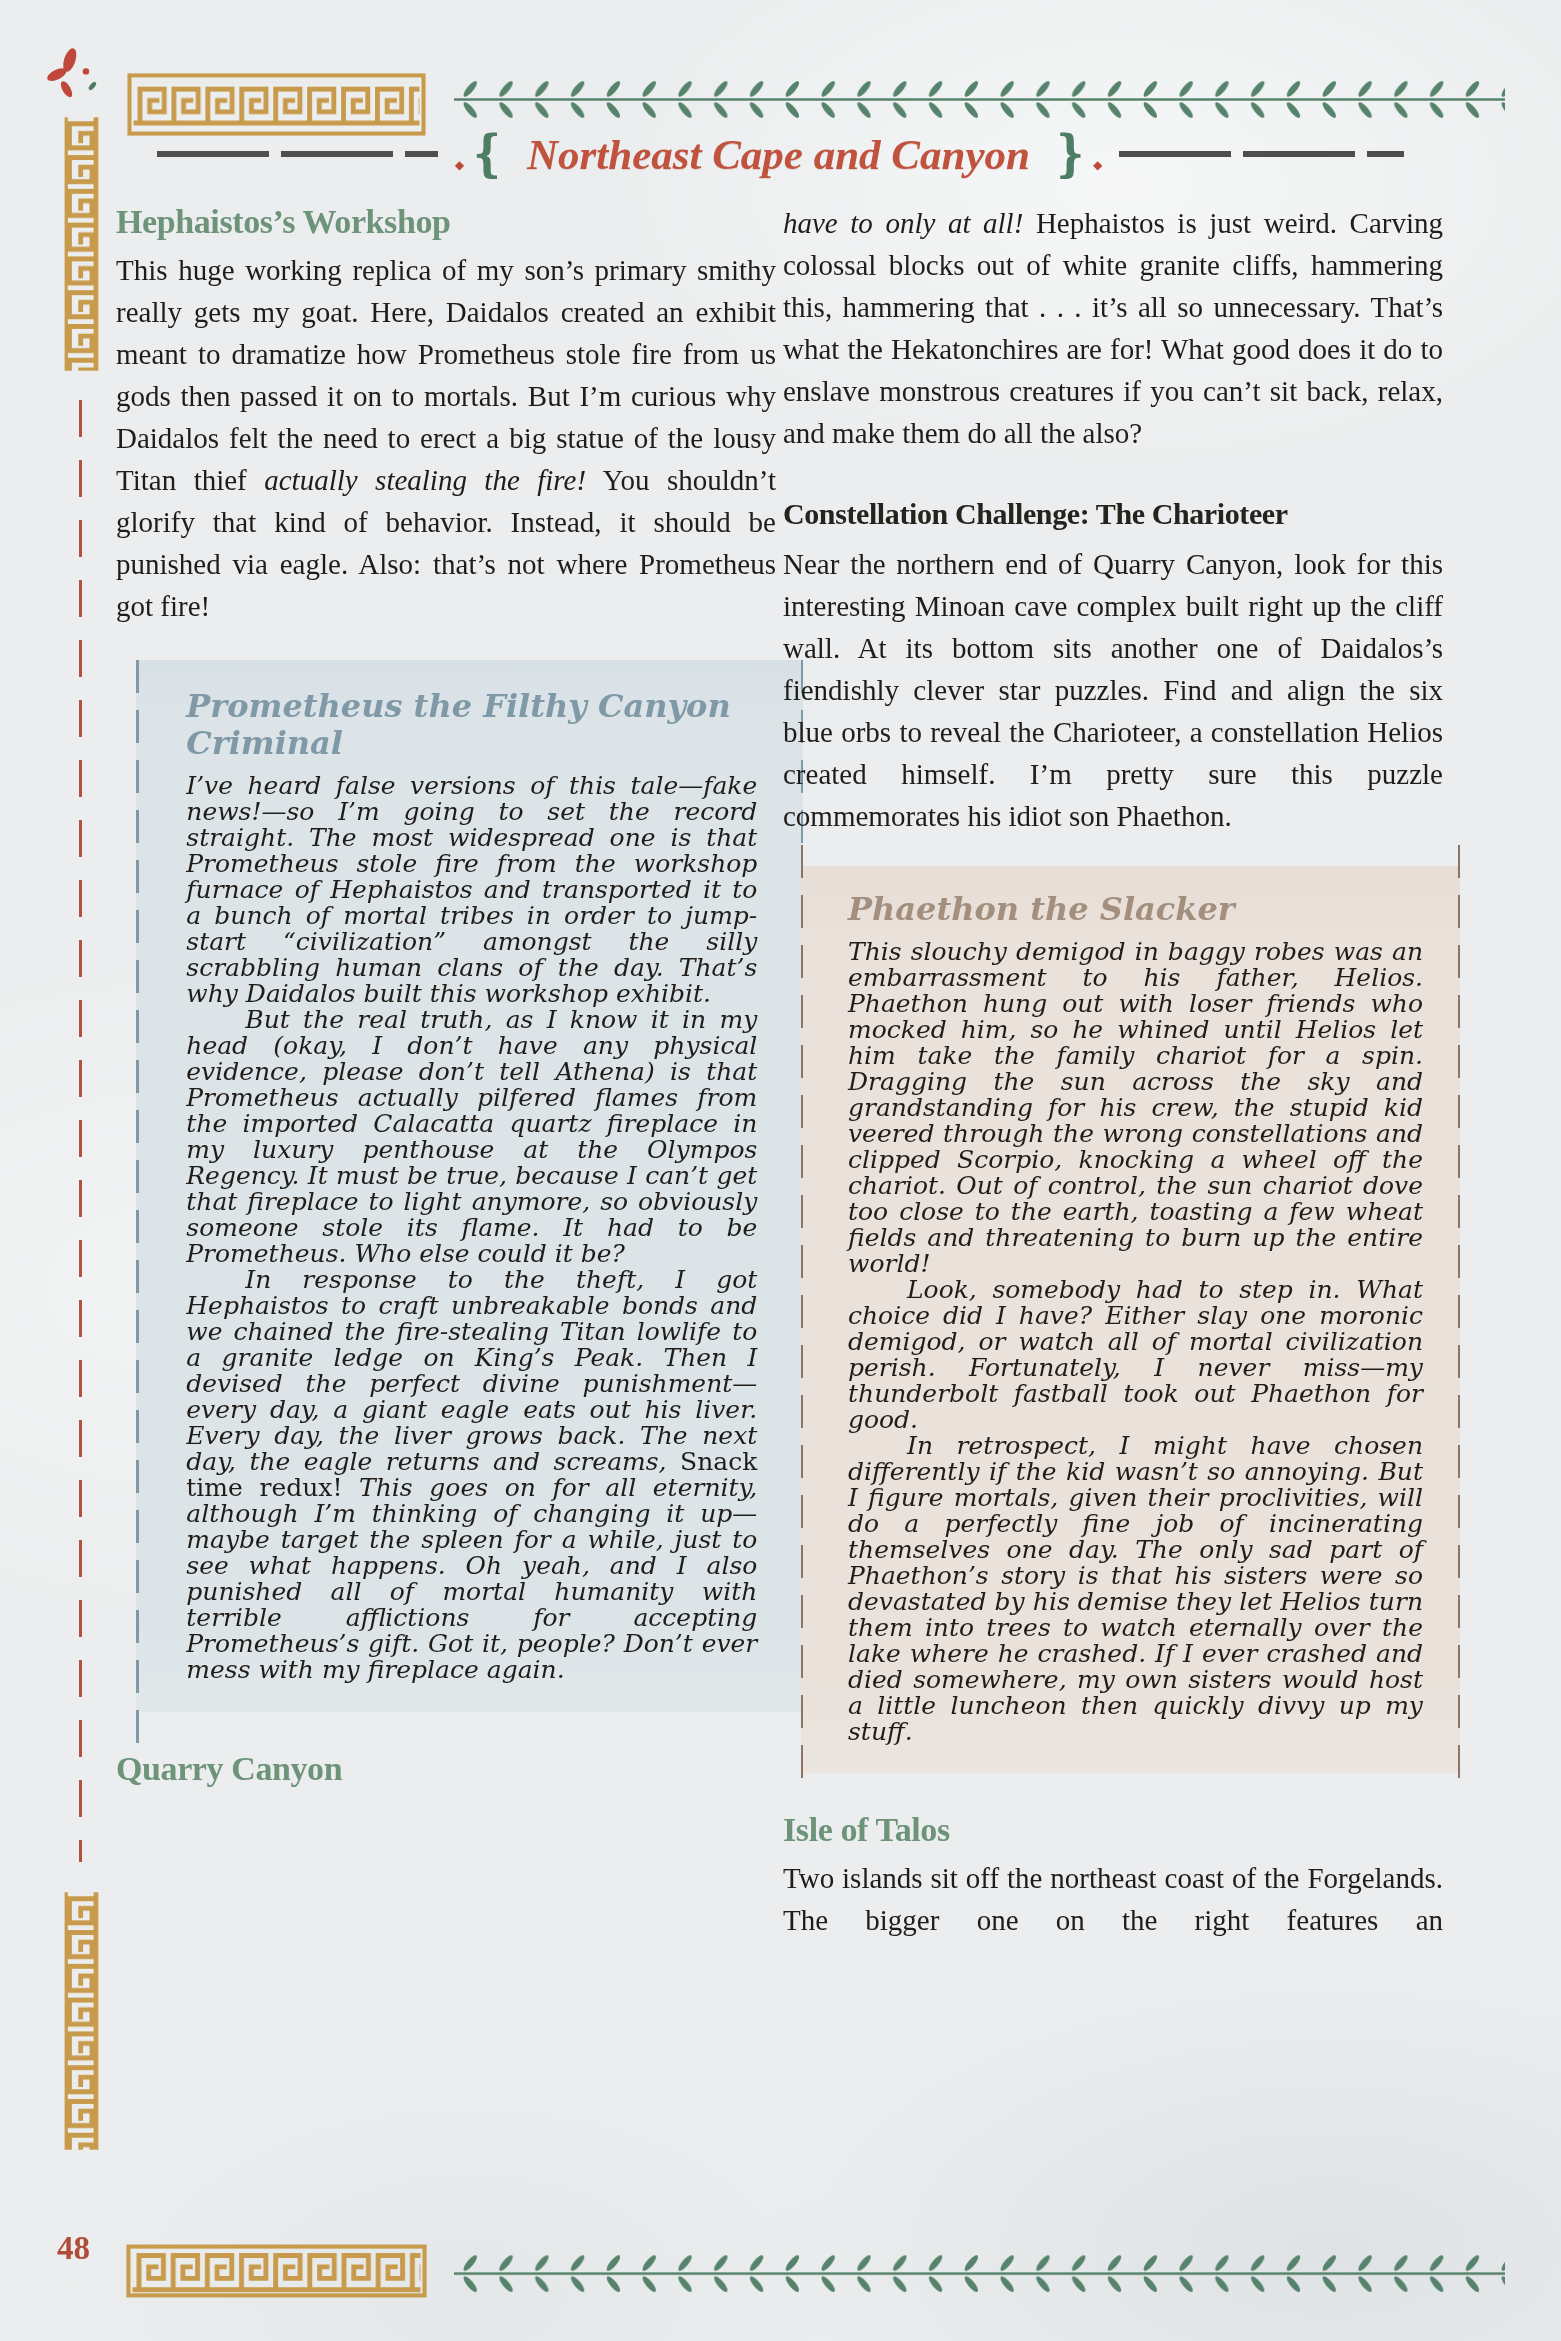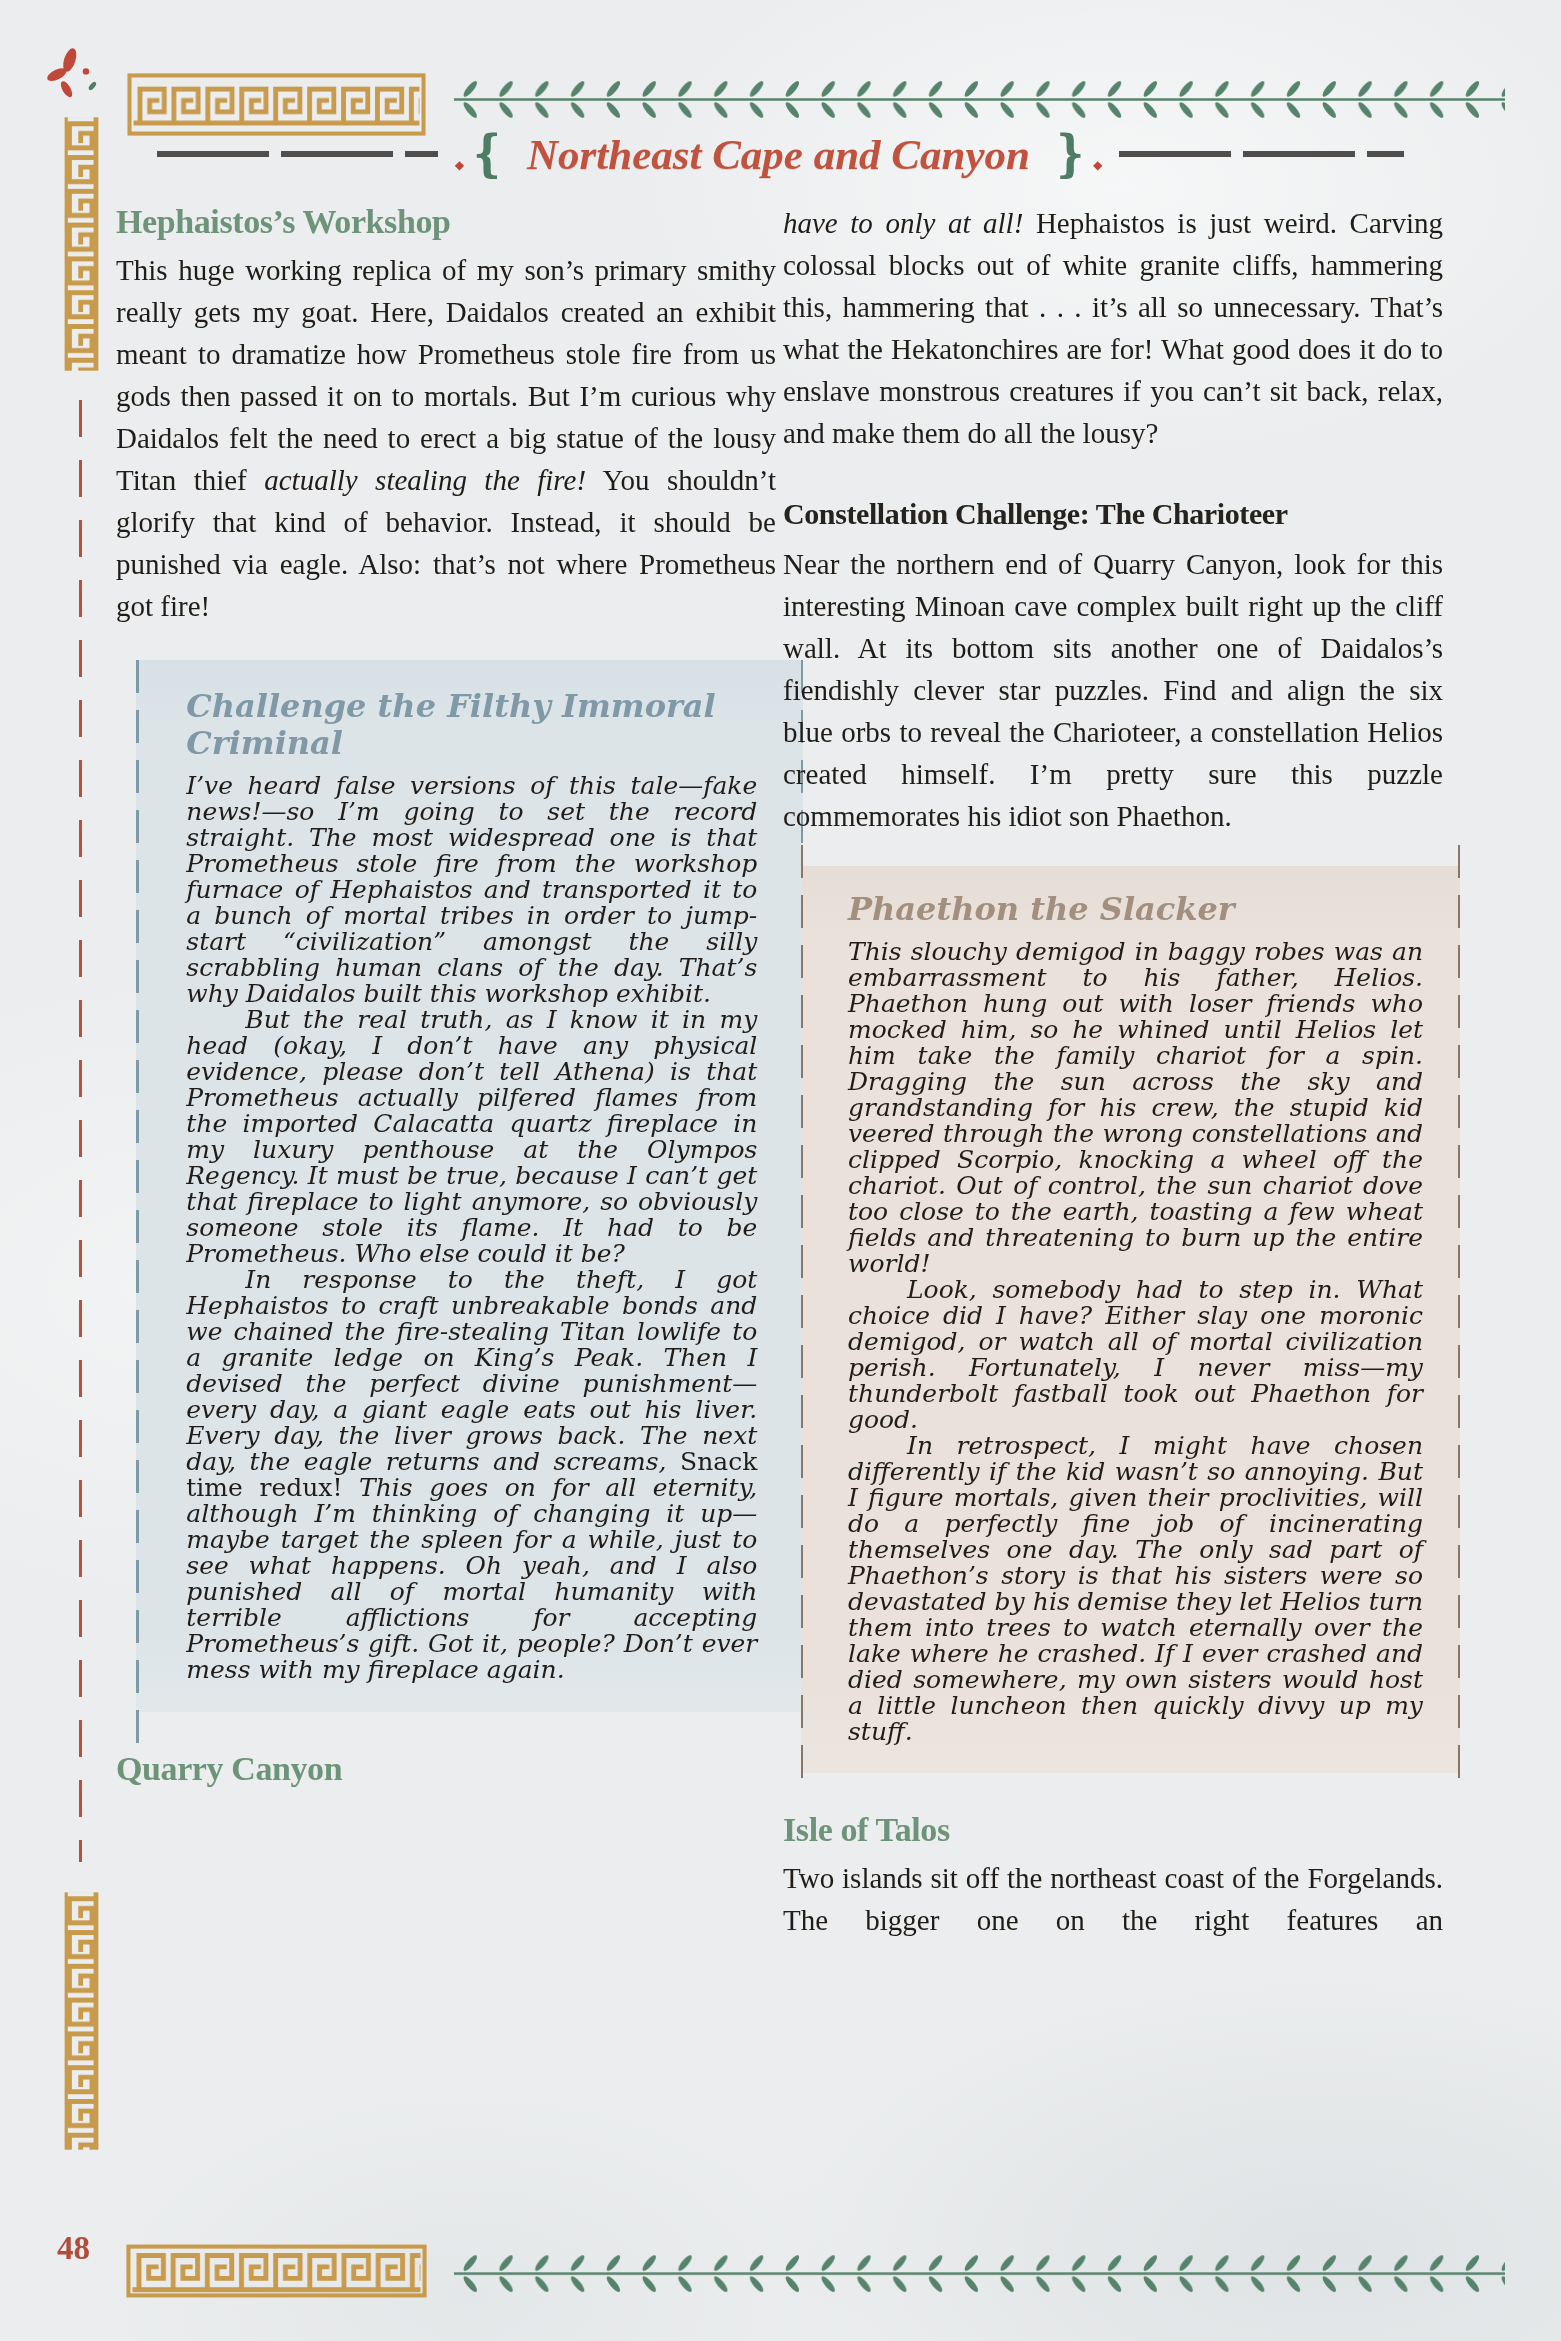--- a/index.html
+++ b/index.html
@@ -135,32 +135,32 @@
   <svg class="abs" style="left:63px;top:1891px;" width="37" height="260" viewBox="0 0 46 320">
     <rect width="46" height="320" fill="url(#meander-v)"></rect>
     <rect x="2" y="0" width="4" height="320" fill="#c89a4b"></rect>
   </svg>
 
   <div class="col col-left">
     <h2 class="sec">Hephaistos’s Workshop</h2>
     <p><span>This huge working replica of my son’s primary smithy really gets my goat. Here, Daidalos created an exhibit meant to dramatize how Prometheus stole fire from us gods then passed it on to mortals. But I’m curious why Daidalos felt the need to erect a big statue of the lousy Titan thief </span><span class="it">actually stealing the fire!</span><span> You shouldn’t glorify that kind of behavior. Instead, it should be punished via eagle. Also: that’s not where Prometheus got fire!</span></p>
 
     <aside class="callout callout-blue">
-      <h3 class="ctitle">Challenge the Filthy Immoral Criminal</h3>
+      <h3 class="ctitle">Prometheus the Filthy Canyon Criminal</h3>
       <p>I’ve heard false versions of this tale—fake news!—so I’m going to set the record straight. The most widespread one is that Prometheus stole fire from the workshop furnace of Hephaistos and transported it to a bunch of mortal tribes in order to jump-start “civilization” amongst the silly scrabbling human clans of the day. That’s why Daidalos built this workshop exhibit.</p>
       <p>But the real truth, as I know it in my head (okay, I don’t have any physical evidence, please don’t tell Athena) is that Prometheus actually pilfered flames from the imported Calacatta quartz fireplace in my luxury penthouse at the Olympos Regency. It must be true, because I can’t get that fireplace to light anymore, so obviously someone stole its flame. It had to be Prometheus. Who else could it be?</p>
       <p><span>In response to the theft, I got Hephaistos to craft unbreakable bonds and we chained the fire-stealing Titan lowlife to a granite ledge on King’s Peak. Then I devised the perfect divine punishment—every day, a giant eagle eats out his liver. Every day, the liver grows back. The next day, the eagle returns and screams, </span><span class="rm">Snack time redux!</span><span> This goes on for all eternity, although I’m thinking of changing it up—maybe target the spleen for a while, just to see what happens. Oh yeah, and I also punished all of mortal humanity with terrible afflictions for accepting Prometheus’s gift. Got it, people? Don’t ever mess with my fireplace again.</span></p>
     </aside>
 
     <h2 class="sec later">Quarry Canyon</h2>
     <p class="cont"></p>
   </div>
 
   <div class="col col-right">
-    <p><span class="it">have to only at all!</span><span> Hephaistos is just weird. Carving colossal blocks out of white granite cliffs, hammering this, hammering that . . . it’s all so unnecessary. That’s what the Hekatonchires are for! What good does it do to enslave monstrous creatures if you can’t sit back, relax, and make them do all the lousy?</span></p>
+    <p><span class="it">have to only at all!</span><span> Hephaistos is just weird. Carving colossal blocks out of white granite cliffs, hammering this, hammering that . . . it’s all so unnecessary. That’s what the Hekatonchires are for! What good does it do to enslave monstrous creatures if you can’t sit back, relax, and make them do all the also?</span></p>
 
     <h3 class="sub">Constellation Challenge: The Charioteer</h3>
     <p>Near the northern end of Quarry Canyon, look for this interesting Minoan cave complex built right up the cliff wall. At its bottom sits another one of Daidalos’s fiendishly clever star puzzles. Find and align the six blue orbs to reveal the Charioteer, a constellation Helios created himself. I’m pretty sure this puzzle commemorates his idiot son Phaethon.</p>
 
     <aside class="callout callout-pink">
       <h3 class="ctitle">Phaethon the Slacker</h3>
       <p>This slouchy demigod in baggy robes was an embarrassment to his father, Helios. Phaethon hung out with loser friends who mocked him, so he whined until Helios let him take the family chariot for a spin. Dragging the sun across the sky and grandstanding for his crew, the stupid kid veered through the wrong constellations and clipped Scorpio, knocking a wheel off the chariot. Out of control, the sun chariot dove too close to the earth, toasting a few wheat fields and threatening to burn up the entire world!</p>
       <p>Look, somebody had to step in. What choice did I have? Either slay one moronic demigod, or watch all of mortal civilization perish. Fortunately, I never miss—my thunderbolt fastball took out Phaethon for good.</p>
       <p>In retrospect, I might have chosen differently if the kid wasn’t so annoying. But I figure mortals, given their proclivities, will do a perfectly fine job of incinerating themselves one day. The only sad part of Phaethon’s story is that his sisters were so devastated by his demise they let Helios turn them into trees to watch eternally over the lake where he crashed. If I ever crashed and died somewhere, my own sisters would host a little luncheon then quickly divvy up my stuff.</p>
     </aside>

